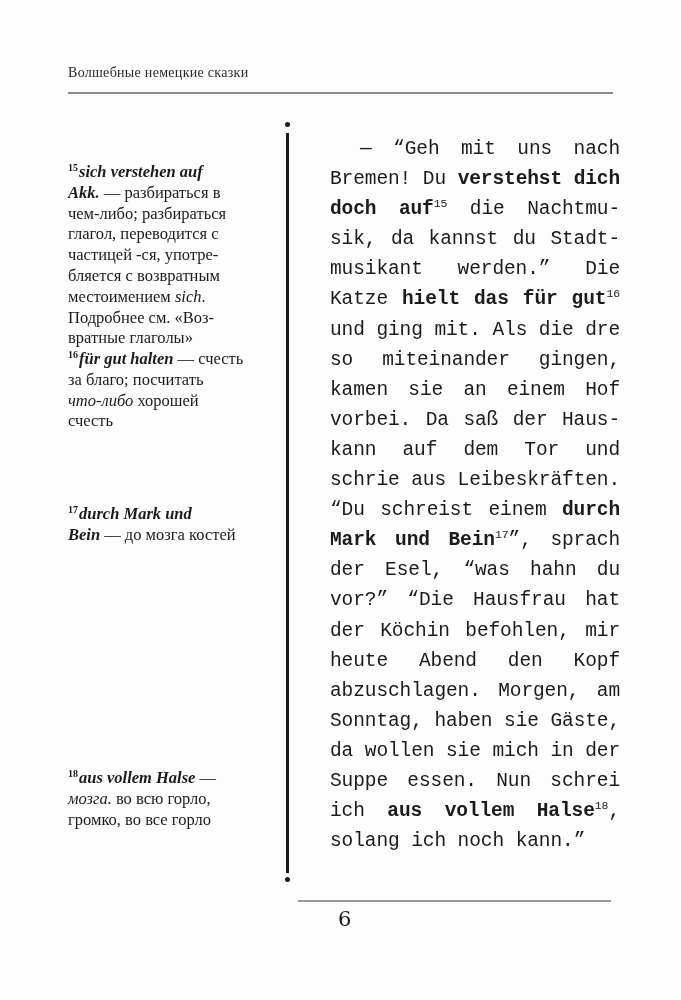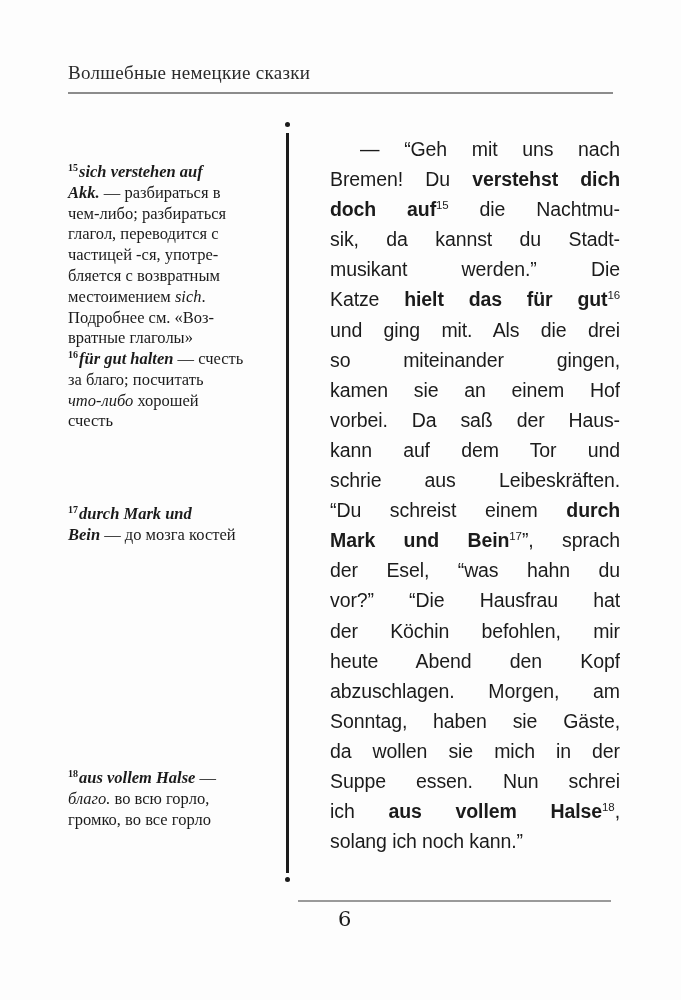--- a/index.html
+++ b/index.html
@@ -13,21 +13,21 @@
   .page{
     position:relative;
     width:681px;height:1000px;
     background:var(--bg);
     overflow:hidden;
   }
   
   .header-title{
     position:absolute;left:68px;top:61px;
     font-family:"Liberation Serif",serif;
-    font-size:19px;line-height:24px;
+    font-size:14px;line-height:24px;
     color:#2b2b2b;letter-spacing:0.3px;
     white-space:nowrap;
   }
   .header-rule{
     position:absolute;left:68px;top:92px;
     width:545px;height:2px;background:var(--rule);
   }
   
   .footnotes{position:absolute;left:0;top:0;width:0;height:0;}
   .fn-block{position:absolute;left:68px;width:210px;}
@@ -54,21 +54,21 @@
   }
   .divider .dot{
     position:absolute;left:-1px;width:5px;height:5px;
     border-radius:50%;background:var(--text);
   }
   .divider .dot.top{top:-11px;}
   .divider .dot.bottom{bottom:-9px;}
   
   .main-text{position:absolute;left:330px;top:134px;width:290px;}
   .main-line{
-    font-family:Liberation Sans, sans-serif;
+    font-family:Liberation Mono, monospace;
     font-size:19.5px;line-height:30.1px;height:30.1px;
     color:var(--text);
     text-align:justify;text-align-last:justify;
     white-space:nowrap;overflow:hidden;
     letter-spacing:-0.1px;
   }
   .main-line.indent{text-indent:30px;}
   .main-line.last{text-align-last:left;}
   .main-line .b{font-weight:bold;}
   .main-text sup{
@@ -111,21 +111,21 @@
         <div class="fn-line"><span>за благо; посчитать</span></div>
         <div class="fn-line"><span class="i">что-либо</span><span> хорошей</span></div>
         <div class="fn-line"><span>счесть</span></div>
       </div>
       <div class="fn-block fn-block-2">
         <div class="fn-line"><sup>17</sup><span class="bi">durch Mark und</span></div>
         <div class="fn-line"><span class="bi">Bein</span><span> — до мозга костей</span></div>
       </div>
       <div class="fn-block fn-block-3">
         <div class="fn-line"><sup>18</sup><span class="bi">aus vollem Halse</span><span> —</span></div>
-        <div class="fn-line"><span class="i">благо.</span><span> во всю горло,</span></div>
+        <div class="fn-line"><span class="i">мозга.</span><span> во всю горло,</span></div>
         <div class="fn-line"><span>громко, во все горло</span></div>
       </div>
     </div>
 
   <div class="divider">
     <span class="dot top"></span>
     <span class="dot bottom"></span>
   </div>
 
   <div id="maintext" class="main-text">

